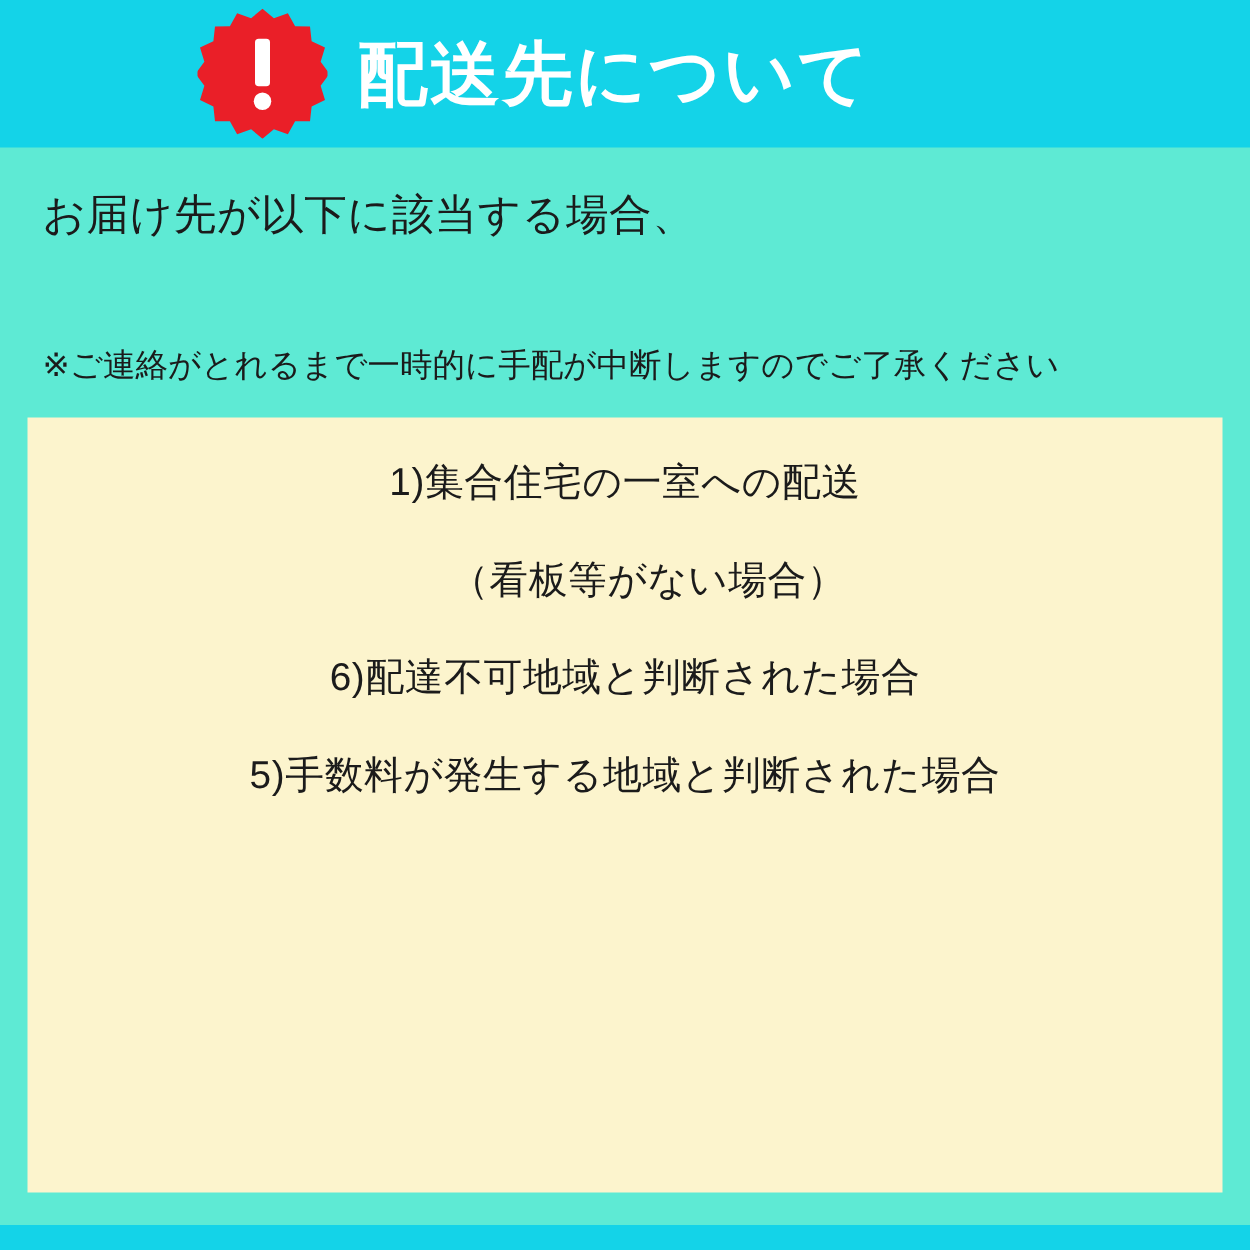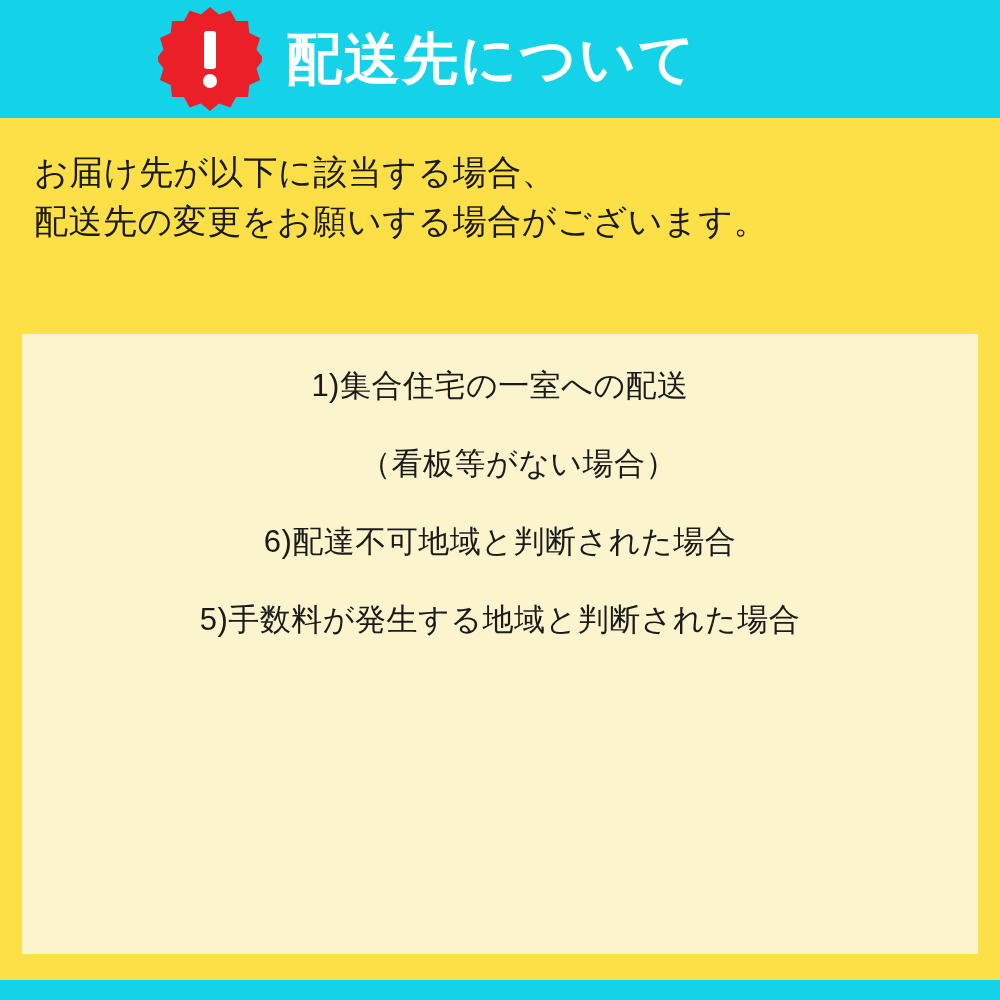--- a/index.html
+++ b/index.html
@@ -53,21 +53,21 @@
     line-height: 1;
     white-space: nowrap;
   }
   
   .card {
     position: absolute;
     left: 0;
     top: 118px;
     width: 1000px;
     height: 862px;
-    background: #fde047;
+    background: #5eead4;
     box-sizing: border-box;
     padding: 0;
   }
   .lead {
     position: absolute;
     left: 34px;
     top: 30px;
     width: 930px;
     color: #1b1b1b;
     font-size: 34px;
@@ -128,23 +128,23 @@
         <circle cx="52" cy="74" r="7" fill="#ffffff"></circle>
       </svg>
     </div>
     <div class="header-title">配送先について</div>
   </div>
 
   <div class="card">
 
     <div class="lead">
       <div>お届け先が以下に該当する場合、</div>
-      <div>配送先の変更をお願いする場合がございます。</div>
     </div>
 
+    <div class="note">※ご連絡がとれるまで一時的に手配が中断しますのでご了承ください</div>
 
     <div class="panel">
       <div class="item">
         <span>1)集合住宅の一室への配送</span>
       </div>
       <div class="item">
         <span class="sub">（看板等がない場合）</span>
       </div>
       <div class="item">
         <span>6)配達不可地域と判断された場合</span>

